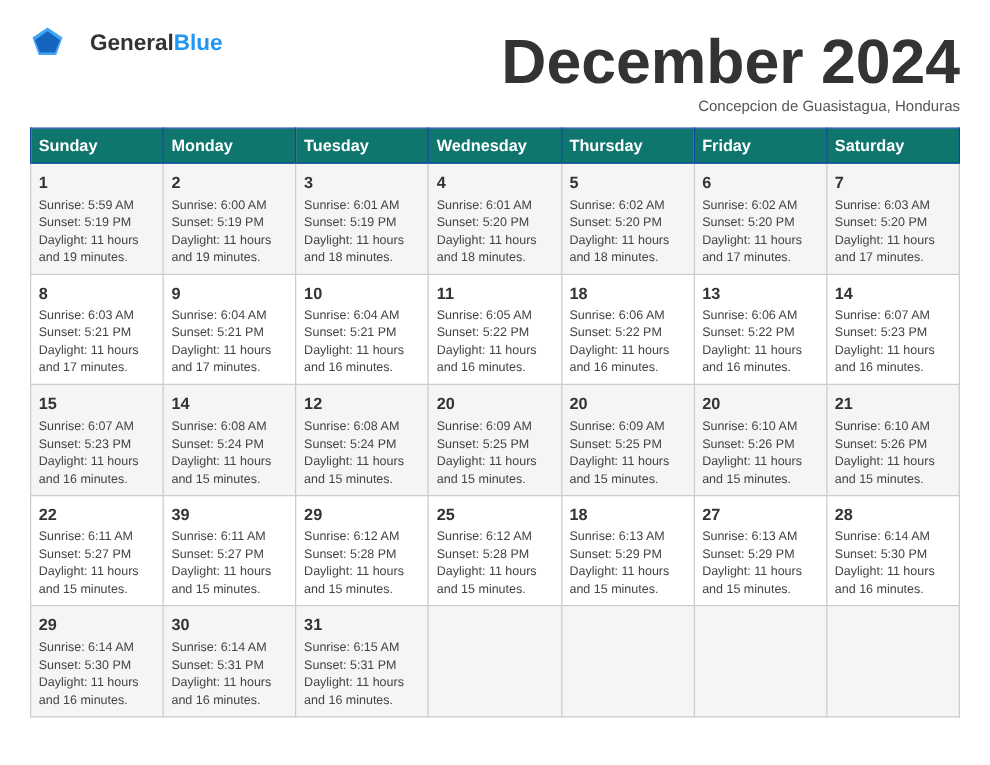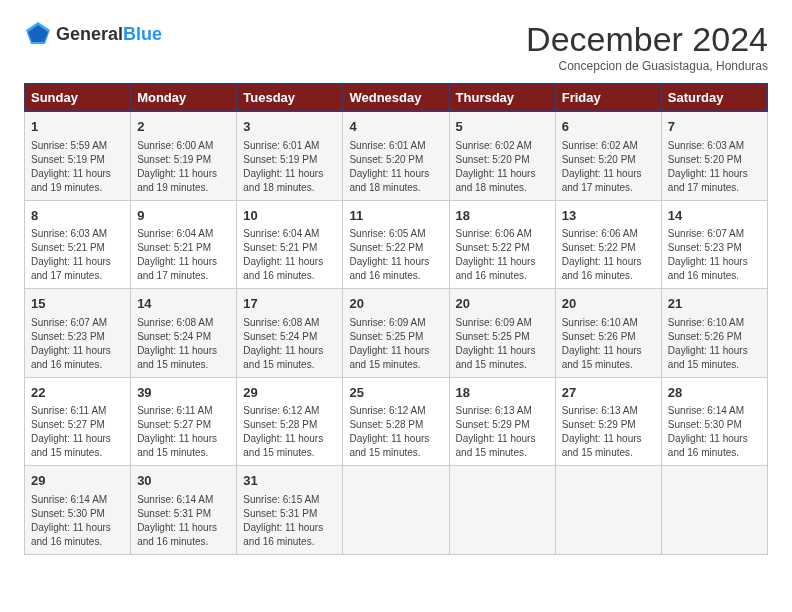--- a/index.html
+++ b/index.html
@@ -12,46 +12,46 @@
     }
     .header-section {
       display: flex;
       justify-content: space-between;
       align-items: flex-start;
       margin-bottom: 10px;
     }
     .logo {
       display: flex;
       align-items: center;
-      gap: 4px;
+      gap: 20px;
       text-align: center;
     }
     .logo-icon {
       width: 28px;
       height: 28px;
     }
     .title-section {
       text-align: right;
     }
     .month-title {
-      font-size: 34px;
-      font-weight: normal;
+      font-size: 50px;
+      font-weight: bold;
       color: #333;
     }
     .location-subtitle {
       font-size: 12px;
       color: #555;
     }
     table {
       width: 100%;
       border-collapse: collapse;
       margin-top: 6px;
     }
     thead th {
-      background-color: #7f1d1d;
+      background-color: #0f766e;
       color: #fff;
       font-size: 13px;
       font-weight: bold;
       padding: 6px 6px;
       text-align: left;
       border: 1px solid #0d47a1;
     }
     tbody td {
       vertical-align: top;
       border: 1px solid #ccc;
@@ -179,21 +179,21 @@
       <tr>
         <td>
           <span class="day-number">15</span>
           <div class="day-info">Sunrise: 6:07 AM<br>Sunset: 5:23 PM<br>Daylight: 11 hours and 16 minutes.</div>
         </td>
         <td>
           <span class="day-number">14</span>
           <div class="day-info">Sunrise: 6:08 AM<br>Sunset: 5:24 PM<br>Daylight: 11 hours and 15 minutes.</div>
         </td>
         <td>
-          <span class="day-number">17</span>
+          <span class="day-number">12</span>
           <div class="day-info">Sunrise: 6:08 AM<br>Sunset: 5:24 PM<br>Daylight: 11 hours and 15 minutes.</div>
         </td>
         <td>
           <span class="day-number">20</span>
           <div class="day-info">Sunrise: 6:09 AM<br>Sunset: 5:25 PM<br>Daylight: 11 hours and 15 minutes.</div>
         </td>
         <td>
           <span class="day-number">20</span>
           <div class="day-info">Sunrise: 6:09 AM<br>Sunset: 5:25 PM<br>Daylight: 11 hours and 15 minutes.</div>
         </td>

